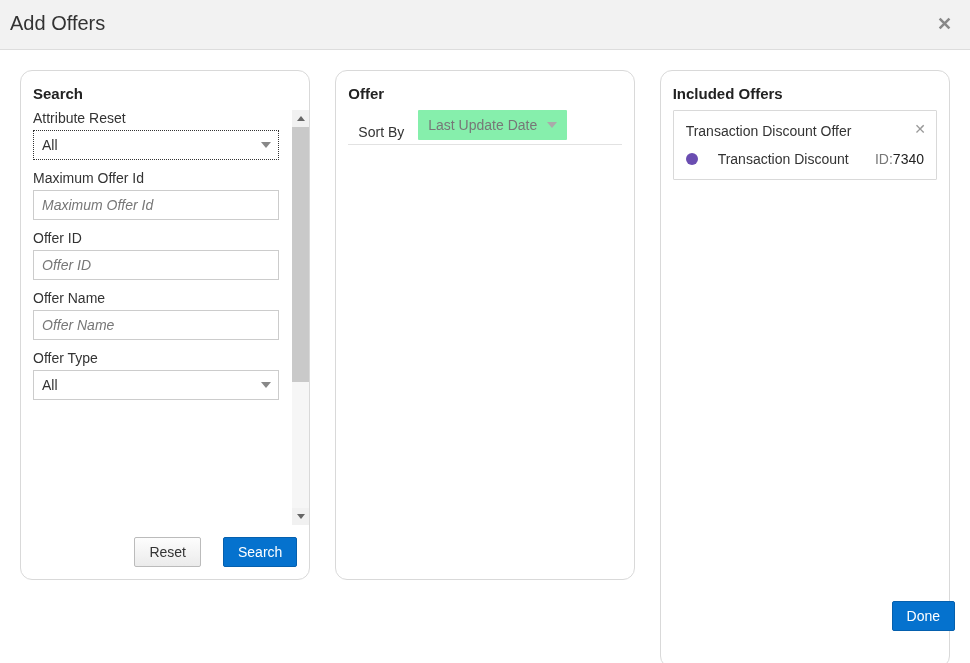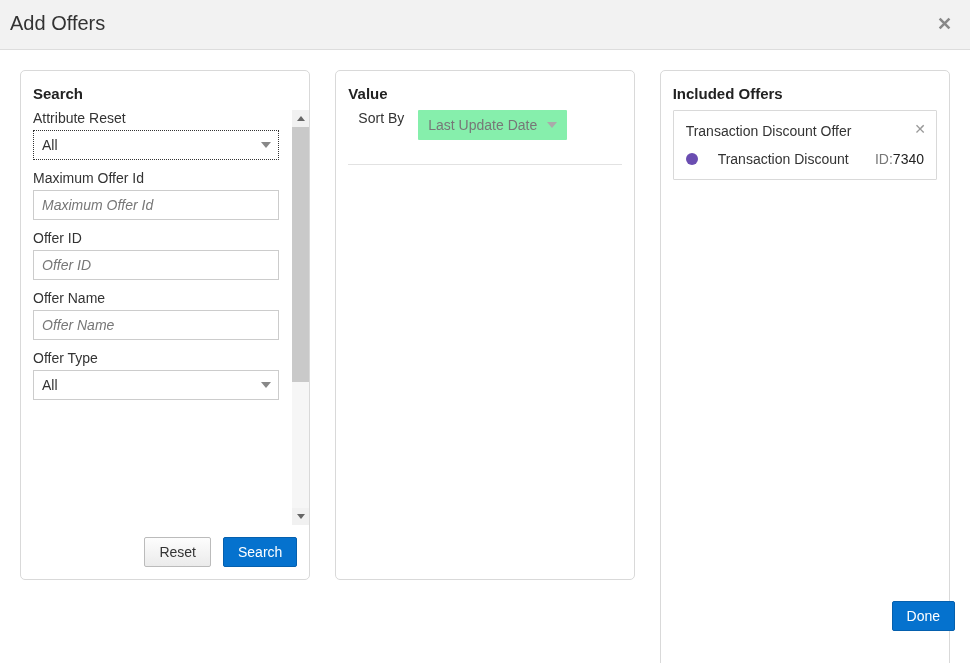--- a/index.html
+++ b/index.html
@@ -4,21 +4,21 @@
   <style>
     * { box-sizing: border-box; margin: 0; padding: 0; }
     body { font-family: -apple-system, BlinkMacSystemFont, "Segoe UI", Arial, sans-serif; font-size: 14px; color: #333; background: #fff; width: 970px; height: 663px; overflow: hidden; }
     
     .dialog-header { background: #f2f2f2; border-bottom: 1px solid #ddd; padding: 12px 10px 14px 10px; display: flex; justify-content: space-between; align-items: center; gap: 16px; }
     .dialog-title { font-size: 20px; color: #333; font-weight: 400; }
     .close-x { color: #888; font-size: 18px; cursor: pointer; padding: 0 8px; font-weight: bold; }
 
     .dialog-body { padding: 20px; display: flex; gap: 25px; }
     
-    .panel { border: 1px solid #d9d9d9; border-radius: 5px; background: #fff; }
+    .panel { border: 1px solid #d9d9d9; border-radius: 12px; background: #fff; }
     .panel-search { width: 293px; height: 510px; display: flex; flex-direction: column; }
     .panel-offers { width: 302px; height: 510px; }
     .panel-included { width: 293px; height: 598px; }
     
     .panel-title { font-size: 15px; font-weight: 600; color: #222; padding: 14px 12px 8px 12px; }
     
     
     .search-scroll-wrap { position: relative; flex: 1; overflow: hidden; padding: 0 12px; }
     .search-fields { height: 100%; overflow: hidden; padding-right: 18px; }
     .field-group { margin-bottom: 10px; }
@@ -30,26 +30,26 @@
     .select-caret svg { display: block; }
     .text-input { width: 100%; height: 30px; border: 1px solid #ccc; padding: 0 8px; font-size: 14px; font-style: italic; color: #555; outline: none; background: #fff; }
     .text-input::placeholder { font-style: italic; color: #777; }
     .text-input.grey-empty { background: #efefef; border: none; height: 30px; }
     .faux-scrollbar { position: absolute; right: 0; top: 0; bottom: 0; width: 17px; background: #f6f6f6; }
     .sb-arrow { width: 17px; height: 17px; background: #f1f1f1; display: flex; align-items: center; justify-content: center; color: #555; font-size: 10px; cursor: pointer; }
     .sb-arrow.top { position: absolute; top: 0; }
     .sb-arrow.bot { position: absolute; bottom: 0; }
     .sb-thumb { position: absolute; top: 17px; left: 0; right: 0; height: 255px; background: #c9c9c9; cursor: pointer; }
 
-    .search-actions { padding: 12px; display: flex; justify-content: flex-end; gap: 12px; border-top: 0; }
+    .search-actions { padding: 12px; display: flex; justify-content: flex-end; gap: 22px; border-top: 0; }
     .btn { height: 30px; padding: 0 14px; font-size: 14px; border-radius: 2px; cursor: pointer; border: 1px solid #bbb; background: linear-gradient(#fdfdfd,#ebebeb); color: #333; }
     .btn.primary { background: #0572ce; border-color: #0560ae; color: #fff; }
 
     
-    .offers-head { display: flex; align-items: flex-start; gap: 14px; padding: 0 12px 24px 12px; border-bottom: 1px solid #e2e2e2; margin: 0 12px; padding-left: 0; padding-right: 0;}
+    .offers-head { display: flex; align-items: flex-end; gap: 14px; padding: 0 12px 4px 12px; border-bottom: 1px solid #e2e2e2; margin: 0 12px; padding-left: 0; padding-right: 0;}
     .sortby-label { font-size: 14px; color: #333; margin-left: 10px; }
     .sortby-select { position: relative; }
     .sortby-box { background: #86efac; height: 30px; padding: 0 30px 0 10px; display: flex; align-items: center; color: #777; font-size: 14px; cursor: pointer; border-radius: 1px; }
     .offers-empty { padding: 18px 24px; color: #444; font-size: 14px; border-bottom: 1px solid #e9e9e9; margin: 0 12px; }
 
     
     .included-card { margin: 0 12px; border: 1px solid #d9d9d9; border-radius: 1px; padding: 12px; position: relative; display: flex; flex-direction: column; gap: 12px; }
     .included-title { font-size: 14px; color: #333; }
     .included-row { display: flex; align-items: center; gap: 20px; }
     .dot { width: 12px; height: 12px; border-radius: 50%; display: inline-block; }
@@ -135,21 +135,21 @@
         </div>
       </div>
     </div>
     <div class="search-actions">
       <button class="btn">Reset</button>
       <button class="btn primary">Search</button>
     </div>
   </div>
 
   <div class="panel panel-offers">
-    <div class="panel-title">Value</div>
+    <div class="panel-title">Offer</div>
     <div class="offers-head">
       <span class="sortby-label">Sort By</span>
       <div class="sortby-select">
         <div class="sortby-box">
           <span>Last Update Date</span>
         </div>
         <span class="select-caret" style="right:10px;">
           <svg width="10" height="6">
               <polygon points="0,0 10,0 5,6" fill="#aaa"></polygon>
             </svg>

